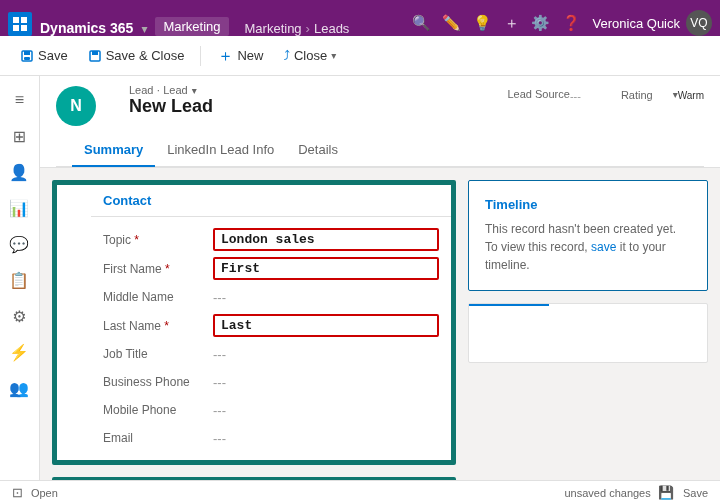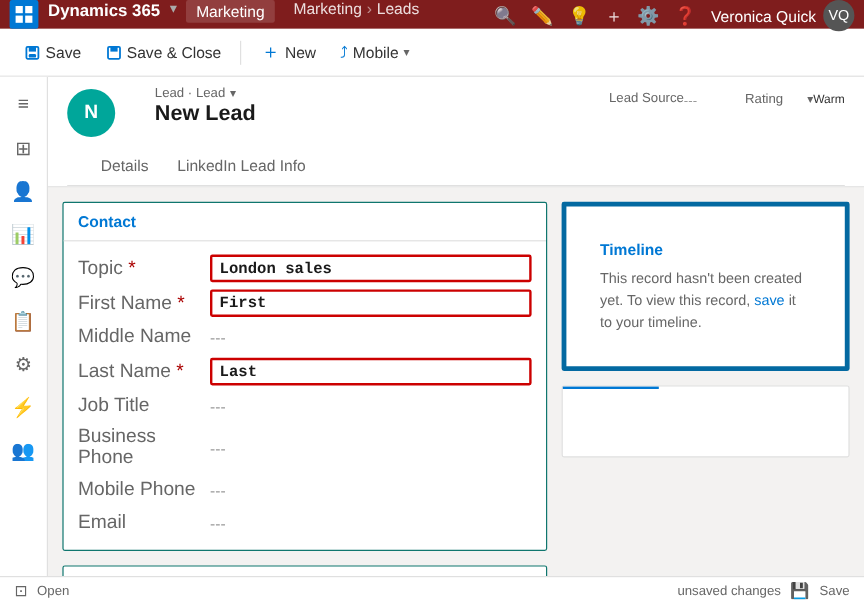--- a/index.html
+++ b/index.html
@@ -1,20 +1,20 @@
 <!DOCTYPE html>
 <html><head>
   <meta charset="utf-8">
   <style>
     * { box-sizing: border-box; margin: 0; padding: 0; }
     body { font-family: 'Segoe UI', Arial, sans-serif; font-size: 13px; background: #f3f2f1; overflow: hidden; width: 720px; height: 504px; }
 
     
     .top-nav {
-      display: flex; align-items: flex-start; background: #7f1d1d; height: 24px; padding: 0 8px;
+      display: flex; align-items: flex-end; background: #701a75; height: 36px; padding: 0 8px;
       color: #fff; gap: 8px;
     }
     .nav-grid-icon { width: 24px; height: 24px; display: flex; align-items: center; justify-content: center; background: #0078d4; border-radius: 2px; flex-shrink: 0; }
     .nav-grid-icon svg { width: 16px; height: 16px; }
     .nav-app-name { font-size: 14px; font-weight: 600; color: #fff; }
     .nav-module { background: rgba(255,255,255,0.15); border-radius: 2px; padding: 2px 8px; font-size: 13px; color: #fff; }
     .nav-breadcrumb { display: flex; align-items: center; gap: 4px; font-size: 13px; color: #fff; margin-left: 8px; }
     .nav-breadcrumb span { opacity: 0.85; }
     .nav-breadcrumb .sep { opacity: 0.5; }
     .nav-right { margin-left: auto; display: flex; align-items: center; gap: 12px; }
@@ -77,34 +77,34 @@
     }
     .tab.active { color: #0078d4; border-bottom-color: #0078d4; font-weight: 600; }
 
     
     .form-area { padding: 12px; display: flex; gap: 12px; }
     .form-left { flex: 1; display: flex; flex-direction: column; gap: 12px; }
     .form-right { width: 240px; display: flex; flex-direction: column; gap: 12px; }
 
     
     .section {
-      background: #fff; border: 1px solid #0f766e; border-radius: 2px;
+      background: #fff; border: 5px solid #0f766e; border-radius: 2px; padding-left: 34px;
     }
     .section-header {
       padding: 8px 12px; font-size: 13px; font-weight: 600; color: #0078d4;
       border-bottom: 1px solid #e0e0e0;
     }
     .section-body { padding: 8px 0; }
 
     
     .form-row {
       display: flex; align-items: center; padding: 3px 12px; min-height: 28px;
     }
     .form-label {
-      width: 110px; font-size: 16px; color: #666; flex-shrink: 0;
+      width: 110px; font-size: 12px; color: #666; flex-shrink: 0;
     }
     .required::after { content: ' *'; color: #a00; }
 
     
     .field-highlighted {
       border: 2px solid #cc0000;
       padding: 2px 6px;
       border-radius: 2px;
       background: #fff;
       flex: 1;
@@ -112,21 +112,21 @@
       font-weight: 600;
       color: #1a1a1a;
       font-family: Liberation Mono, monospace;
     }
     .field-normal {
       flex: 1; font-size: 13px; color: #999;
     }
 
     
     .timeline-section {
-      background: #fff; border: 4px solid #0369a1; border-radius: 2px; padding: 28px;
+      background: #fff; border: 1px solid #0369a1; border-radius: 2px; padding: 16px;
     }
     .timeline-header { font-size: 13px; font-weight: 600; color: #0078d4; margin-bottom: 8px; }
     .timeline-empty { font-size: 12px; color: #666; line-height: 1.5; }
     .timeline-empty a { color: #0078d4; text-decoration: none; }
 
     
     .right-panel {
       background: #fff; border: 1px solid #e0e0e0; border-radius: 2px; height: 60px;
     }
     .right-panel-top { border-bottom: 2px solid #0078d4; width: 80px; margin: 0; }
@@ -192,21 +192,21 @@
       </svg>
     <span>Save &amp; Close</span>
   </button>
   <div class="action-divider"></div>
   <button class="action-btn">
     <span style="color:#0078d4;font-size:16px;line-height:1;">＋</span>
     <span>New</span>
   </button>
   <button class="action-btn">
     <span style="color:#0078d4;font-size:13px;">⤴</span>
-    <span>Mobile</span>
+    <span>Close</span>
     <span style="font-size:10px;color:#666;">▾</span>
   </button>
 </div>
 
 <div class="layout">
 
   <div class="sidebar-left">
     <div class="sidebar-icon">≡</div>
     <div class="sidebar-icon">⊞</div>
     <div class="sidebar-icon active">👤</div>
@@ -239,22 +239,23 @@
             <div style="display:flex;align-items:center;gap:20px;">
               <span class="meta-label">Rating</span>
               <span style="font-size:10px;color:#666;">▾</span>
             </div>
             <span class="meta-value">Warm</span>
           </div>
         </div>
       </div>
 
       <div class="tabs">
+        <div class="tab active">Summary</div>
+        <div class="tab">LinkedIn Lead Info</div>
         <div class="tab">Details</div>
-        <div class="tab">LinkedIn Lead Info</div>
       </div>
     </div>
 
     <div class="form-area">
       <div class="form-left">
 
         <div class="section">
           <div class="section-header">Contact</div>
           <div class="section-body">
 

